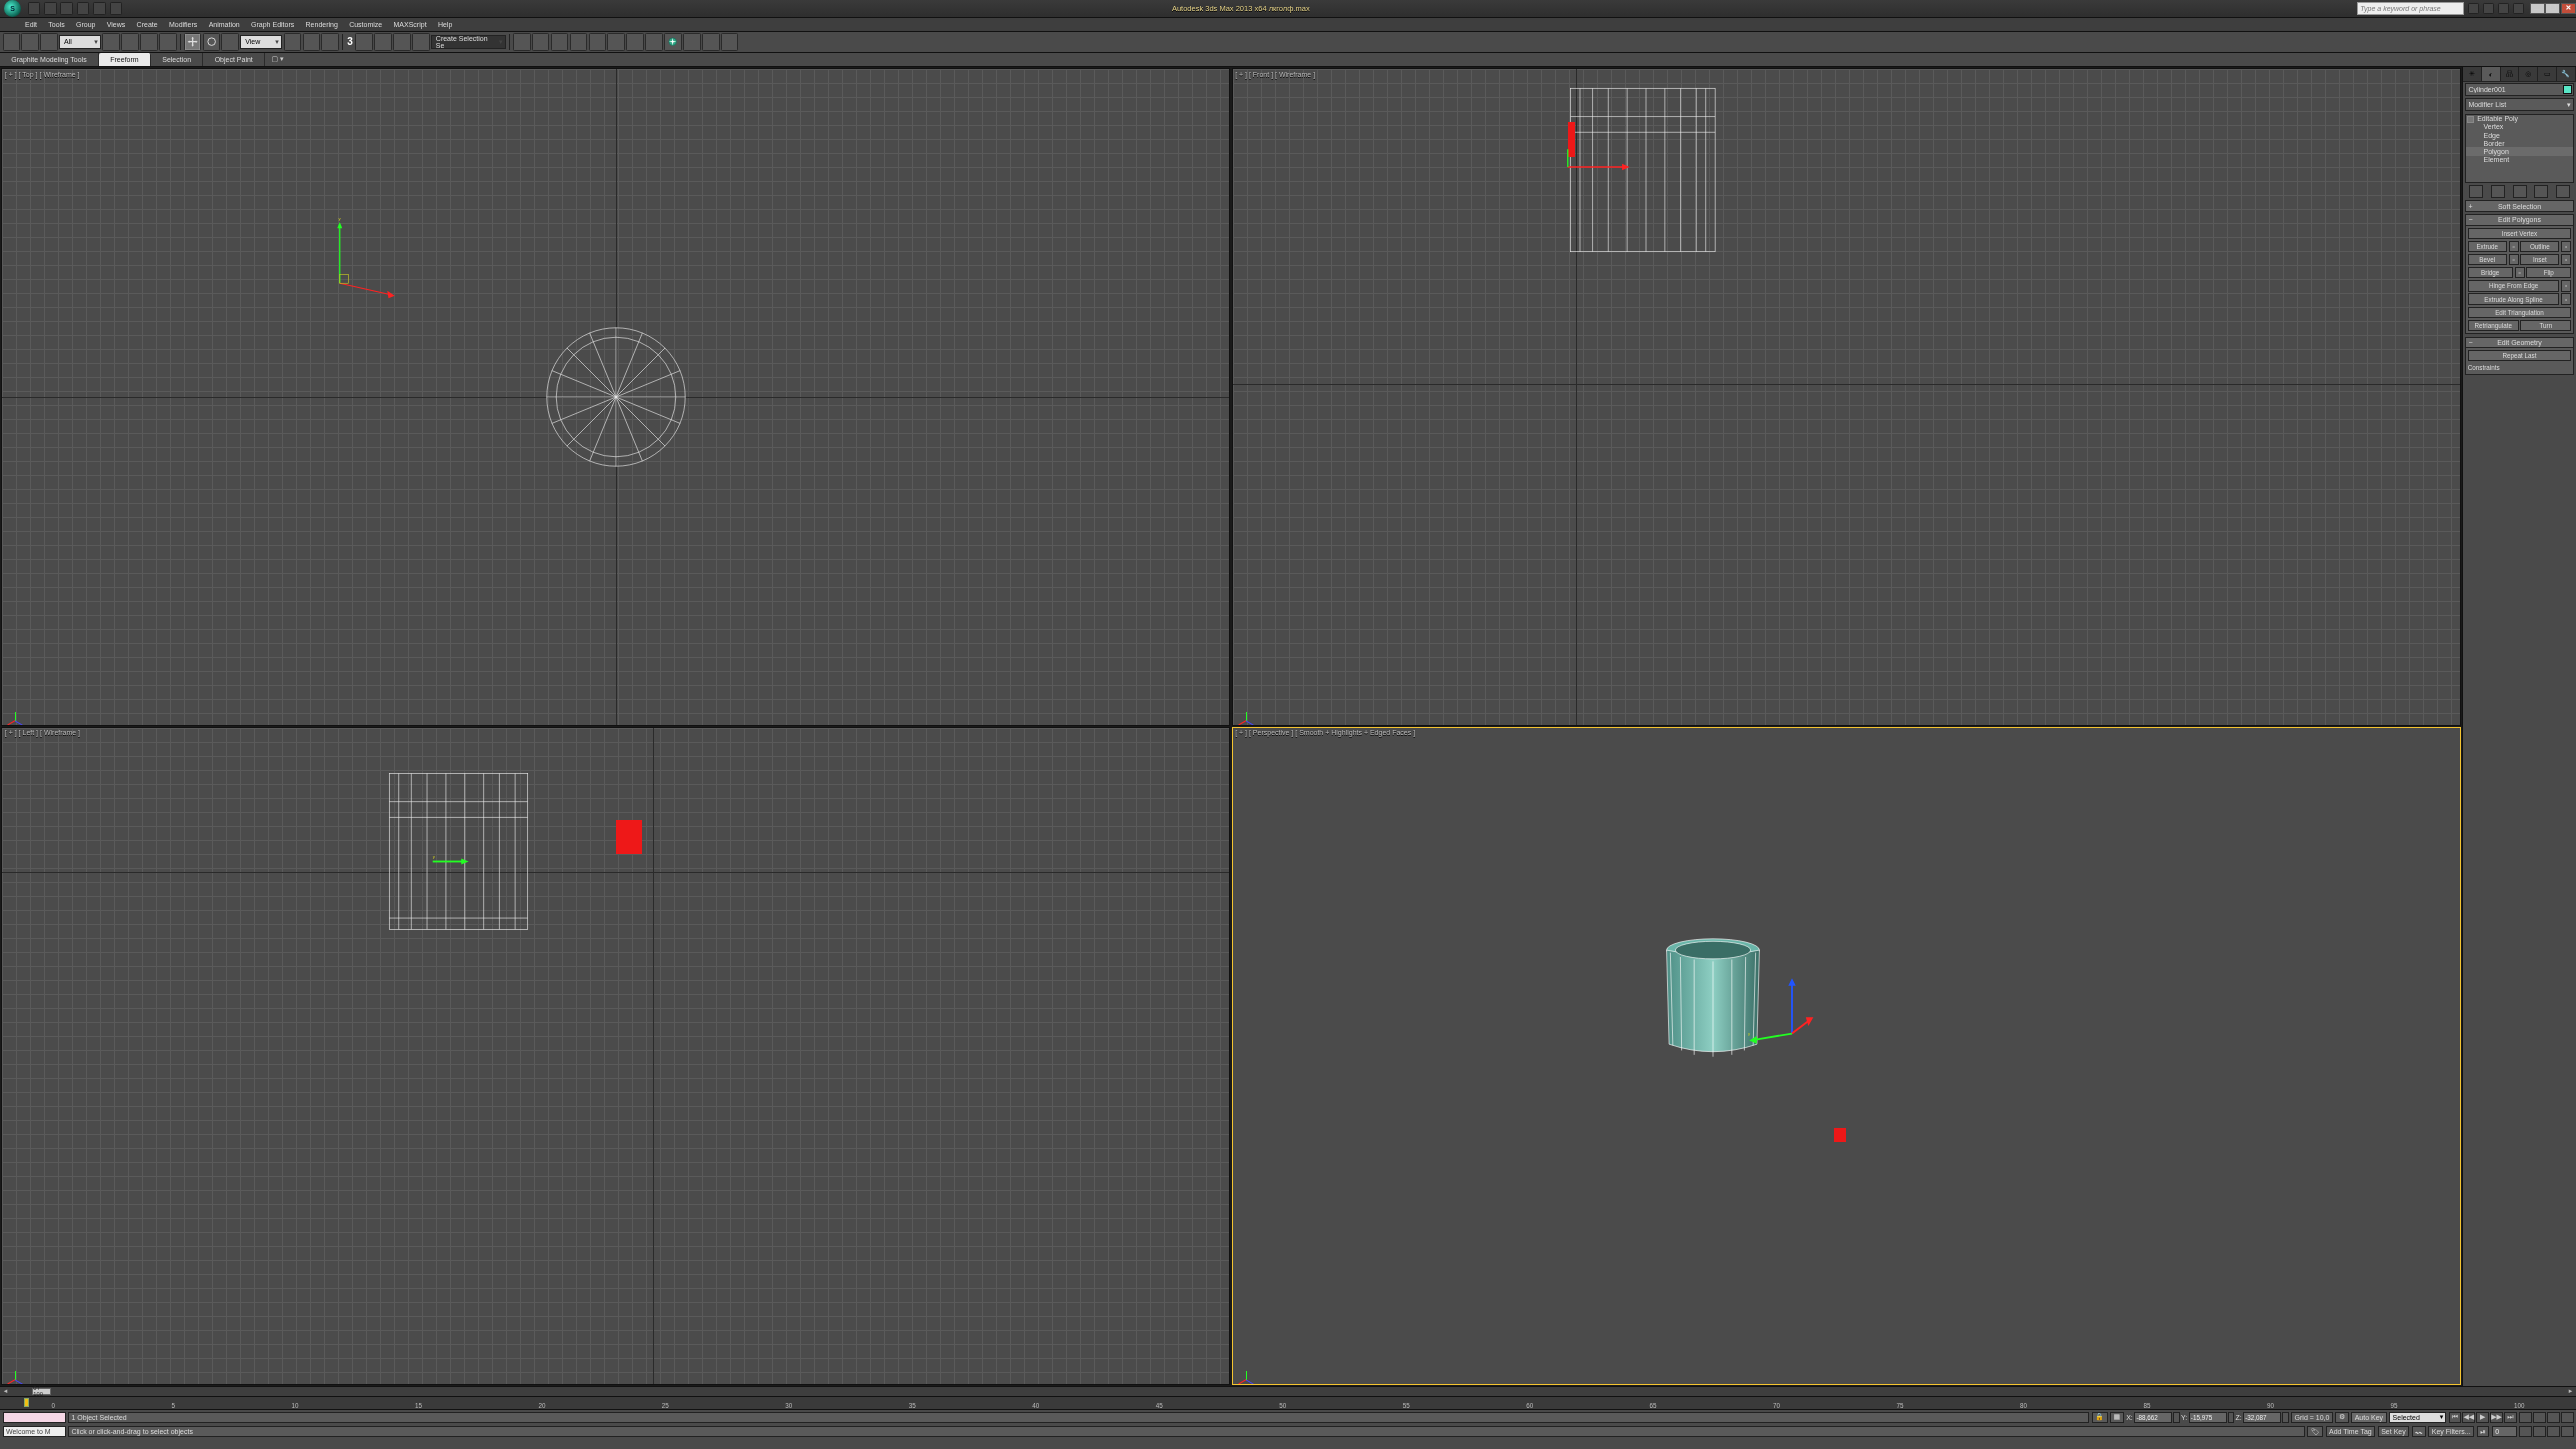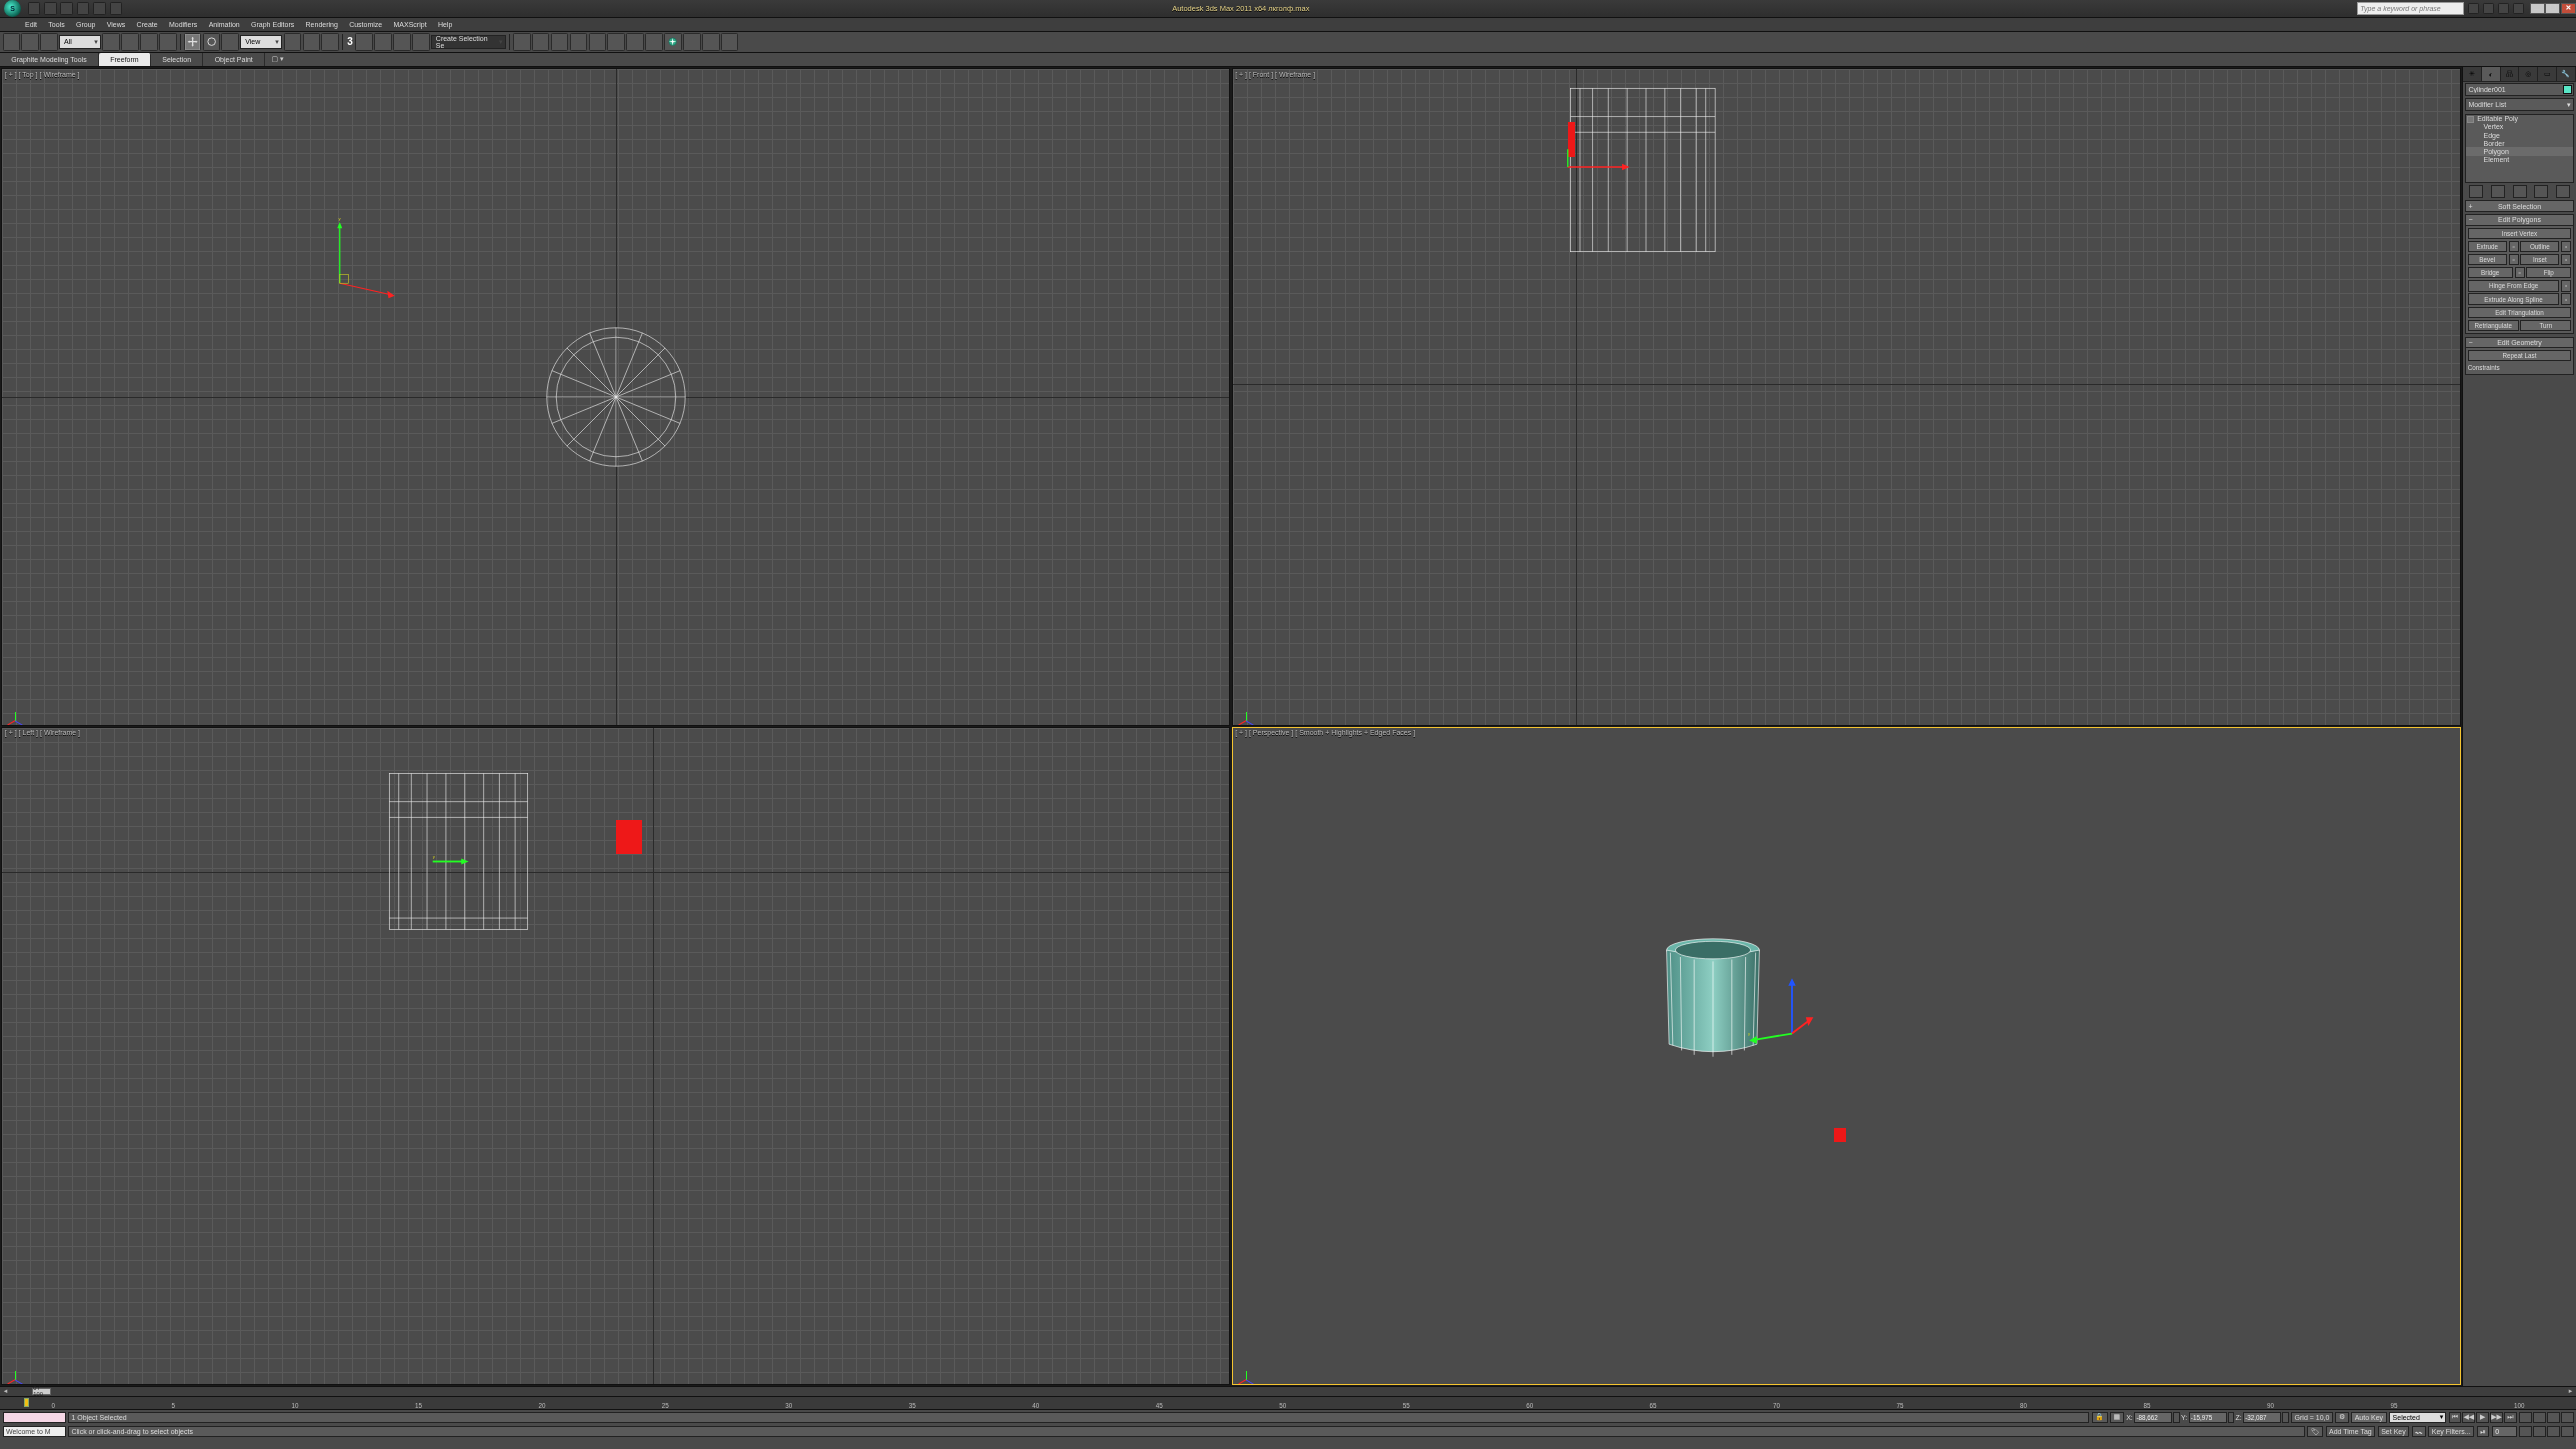--- a/index.html
+++ b/index.html
@@ -118,21 +118,21 @@
       <span style="color:#023;font-weight:bold;">S</span>
     </div>
   <div class="qat">
     <div class="qbtn"></div>
     <div class="qbtn"></div>
     <div class="qbtn"></div>
     <div class="qbtn"></div>
     <div class="qbtn"></div>
     <div class="qbtn"></div>
   </div>
-  <div class="title">Autodesk 3ds Max 2011 x64   лкголф.max</div>
+  <div class="title">Autodesk 3ds Max 2013 x64   лкголф.max</div>
   <div class="search">Type a keyword or phrase</div>
   <div class="help-icons">
     <div class="hi"></div>
     <div class="hi"></div>
     <div class="hi"></div>
     <div class="hi"></div>
   </div>
   <div class="win-controls">
     <div class="wc">—</div>
     <div class="wc">❐</div>

